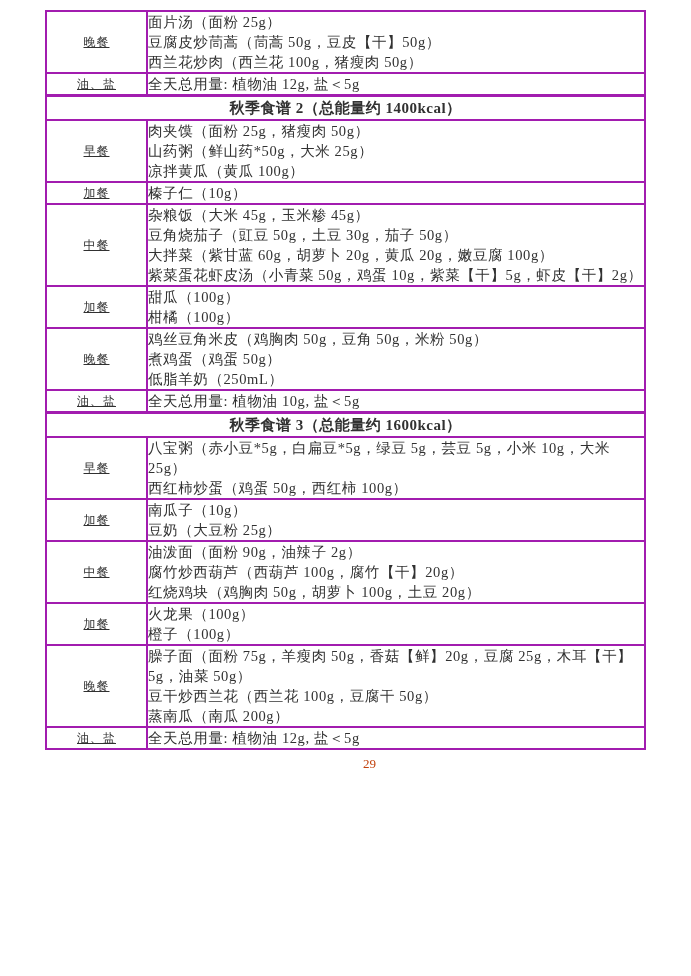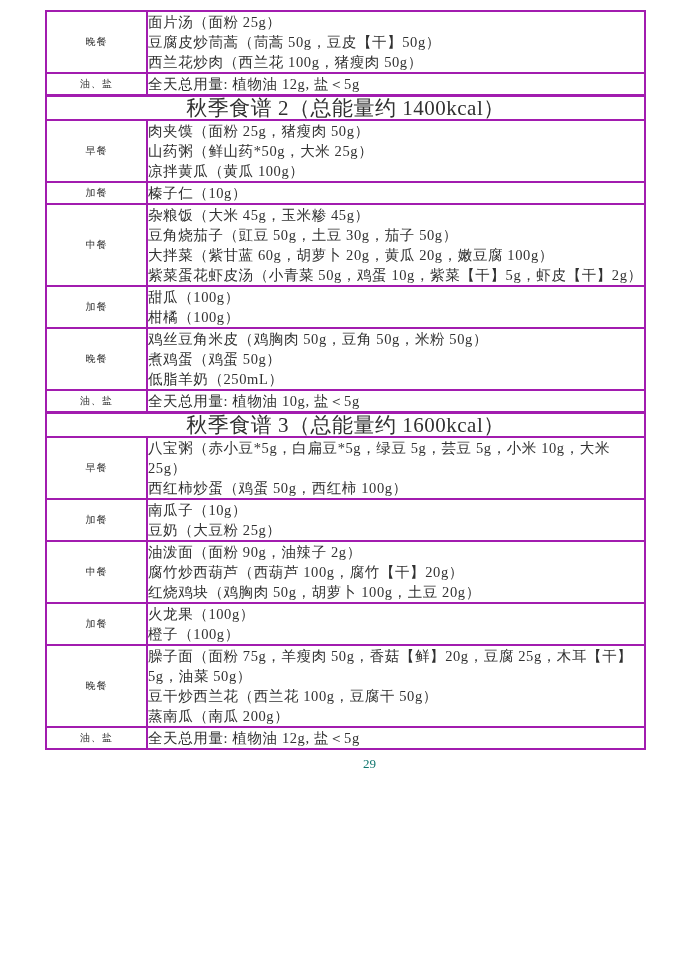--- a/index.html
+++ b/index.html
@@ -24,32 +24,33 @@
     background: #ffffff;
   }
   table.menu-table + table.menu-table {
     margin-top: -1px; 
   }
   table.menu-table td, table.menu-table th {
     border: 2px solid #a21caf;
     padding: 0;
   }
   .title-cell {
-    font-size: 21px;
-    font-weight: normal;
+    font-size: 15px;
+    font-weight: bold;
     height: 22px;
     line-height: 22px;
     letter-spacing: 0.5px;
   }
   .label-cell {
     width: 99px;
     text-align: center;
     vertical-align: middle;
-    font-size: 10px;
+    font-size: 12px;
     letter-spacing: 1px;
+    text-decoration: underline;
   }
   .dishes-cell {
     padding: 1px 6px 1px 8px;
     vertical-align: middle;
   }
   .dish-line {
     font-size: 14.5px;
     line-height: 20px;
     letter-spacing: 0.6px;
   }
@@ -58,21 +59,21 @@
   }
   .note-line {
     font-size: 14.5px;
     line-height: 21px;
     letter-spacing: 0.6px;
   }
   .page-number {
     text-align: center;
     font-size: 13px;
     margin-top: 6px;
-    color: #0f766e;
+    color: #c2410c;
     padding-left: 48px;
   }
 </style>
 </head>
 <body>
 
 <div class="page">
   <div id="sections">
       <table class="menu-table">
         <tbody>

